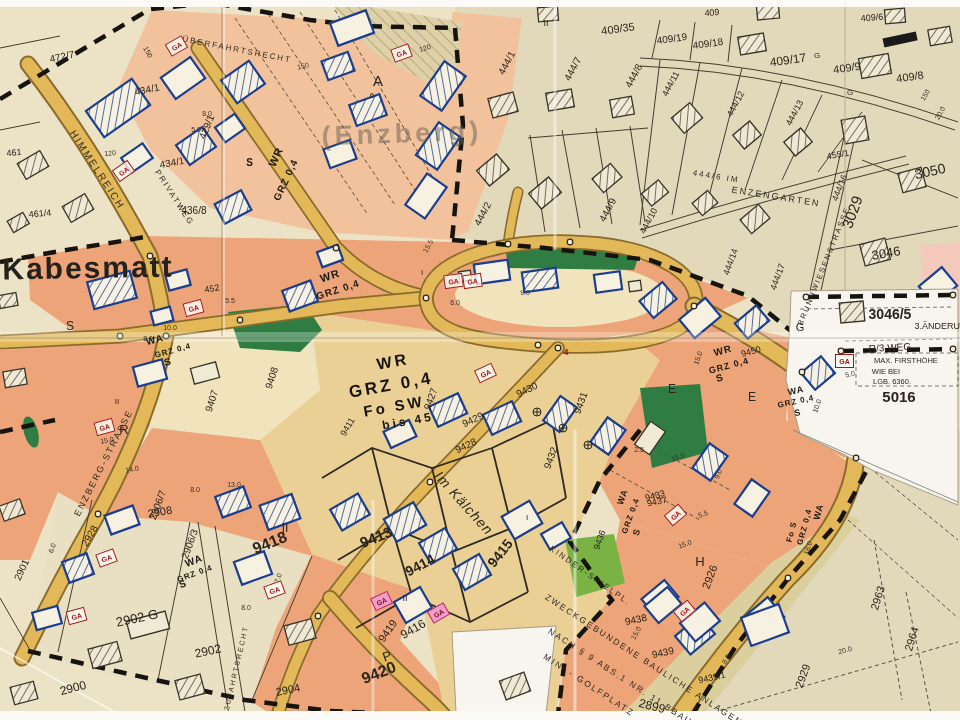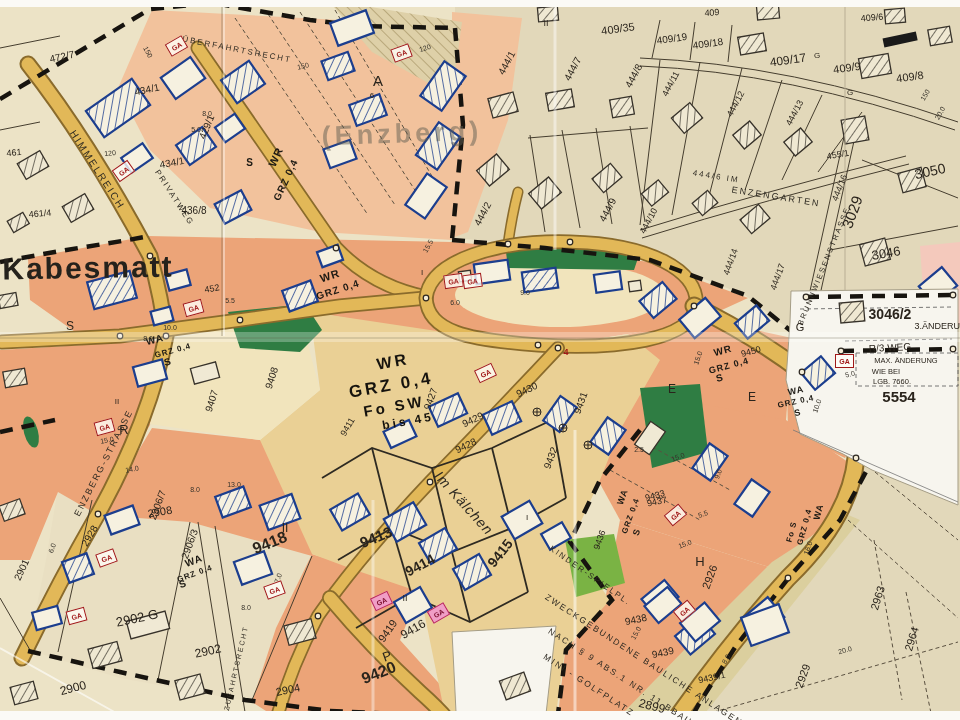--- a/index.html
+++ b/index.html
@@ -419,27 +419,27 @@
       <span class="lb hand" style="left: 788px; top: 60px; font-size: 12px; transform: translate(-50%, -50%) rotate(-8deg);">409/17</span>
       <span class="lb hand" style="left: 847px; top: 68px; font-size: 11px; transform: translate(-50%, -50%) rotate(-8deg);">409/9</span>
       <span class="lb hand" style="left: 910px; top: 77px; font-size: 11px; transform: translate(-50%, -50%) rotate(-8deg);">409/8</span>
       <span class="lb hand" style="left: 872px; top: 18px; font-size: 9px; transform: translate(-50%, -50%) rotate(-5deg);">409/6</span>
       <span class="lb hand" style="left: 712px; top: 13px; font-size: 9px; transform: translate(-50%, -50%) rotate(-3deg);">409</span>
       <span class="lb hand" style="left: 838px; top: 155px; font-size: 9px; transform: translate(-50%, -50%) rotate(-10deg);">455/1</span>
       <span class="lb hand" style="left: 840px; top: 188px; font-size: 9px; transform: translate(-50%, -50%) rotate(-68deg);">444/16</span>
       <span class="lb hand" style="left: 930px; top: 171px; font-size: 14px; transform: translate(-50%, -50%) rotate(-12deg);">3050</span>
       <span class="lb hand" style="left: 852px; top: 212px; font-size: 15px; transform: translate(-50%, -50%) rotate(-70deg);">3029</span>
       <span class="lb hand" style="left: 886px; top: 253px; font-size: 13px; transform: translate(-50%, -50%) rotate(-10deg);">3046</span>
-      <span class="lb hand-b" style="left: 890px; top: 314px; font-size: 14px; transform: translate(-50%, -50%) rotate(0deg);">3046/2</span>
+      <span class="lb hand-b" style="left: 890px; top: 314px; font-size: 14px; transform: translate(-50%, -50%) rotate(0deg);">3046/5</span>
       <span class="lb hand" style="left: 944px; top: 326px; font-size: 9px; transform: translate(-50%, -50%) rotate(0deg);">3.ÄNDERUNG</span>
       <span class="lb hand" style="left: 890px; top: 348px; font-size: 10px; transform: translate(-50%, -50%) rotate(-3deg);">R/3 WEG</span>
-      <span class="lb hand" style="left: 906px; top: 361px; font-size: 7.5px; transform: translate(-50%, -50%) rotate(0deg);">MAX. ÄNDERUNG</span>
+      <span class="lb hand" style="left: 906px; top: 361px; font-size: 7.5px; transform: translate(-50%, -50%) rotate(0deg);">MAX. FIRSTHÖHE</span>
       <span class="lb hand" style="left: 886px; top: 372px; font-size: 7.5px; transform: translate(-50%, -50%) rotate(0deg);">WIE BEI</span>
-      <span class="lb hand" style="left: 892px; top: 382px; font-size: 7.5px; transform: translate(-50%, -50%) rotate(0deg);">LGB. 7660.</span>
-      <span class="lb hand-b" style="left: 899px; top: 396px; font-size: 15px; transform: translate(-50%, -50%) rotate(0deg);">5554</span>
+      <span class="lb hand" style="left: 892px; top: 382px; font-size: 7.5px; transform: translate(-50%, -50%) rotate(0deg);">LGB. 6360.</span>
+      <span class="lb hand-b" style="left: 899px; top: 396px; font-size: 15px; transform: translate(-50%, -50%) rotate(0deg);">5016</span>
       <span class="lb hand" style="left: 731px; top: 262px; font-size: 9px; transform: translate(-50%, -50%) rotate(-70deg);">444/14</span>
       <span class="lb hand" style="left: 778px; top: 277px; font-size: 9px; transform: translate(-50%, -50%) rotate(-70deg);">444/17</span>
       <span class="lb hand" style="left: 212px; top: 401px; font-size: 10px; transform: translate(-50%, -50%) rotate(-72deg);">9407</span>
       <span class="lb hand" style="left: 272px; top: 378px; font-size: 10px; transform: translate(-50%, -50%) rotate(-72deg);">9408</span>
       <span class="lb hand" style="left: 431px; top: 399px; font-size: 10px; transform: translate(-50%, -50%) rotate(-70deg);">9427</span>
       <span class="lb hand" style="left: 527px; top: 390px; font-size: 10px; transform: translate(-50%, -50%) rotate(-25deg);">9430</span>
       <span class="lb hand" style="left: 581px; top: 403px; font-size: 10px; transform: translate(-50%, -50%) rotate(-70deg);">9431</span>
       <span class="lb hand" style="left: 473px; top: 420px; font-size: 10px; transform: translate(-50%, -50%) rotate(-25deg);">9429</span>
       <span class="lb hand" style="left: 466px; top: 446px; font-size: 10px; transform: translate(-50%, -50%) rotate(-25deg);">9428</span>
       <span class="lb hand" style="left: 551px; top: 458px; font-size: 10px; transform: translate(-50%, -50%) rotate(-70deg);">9432</span>

